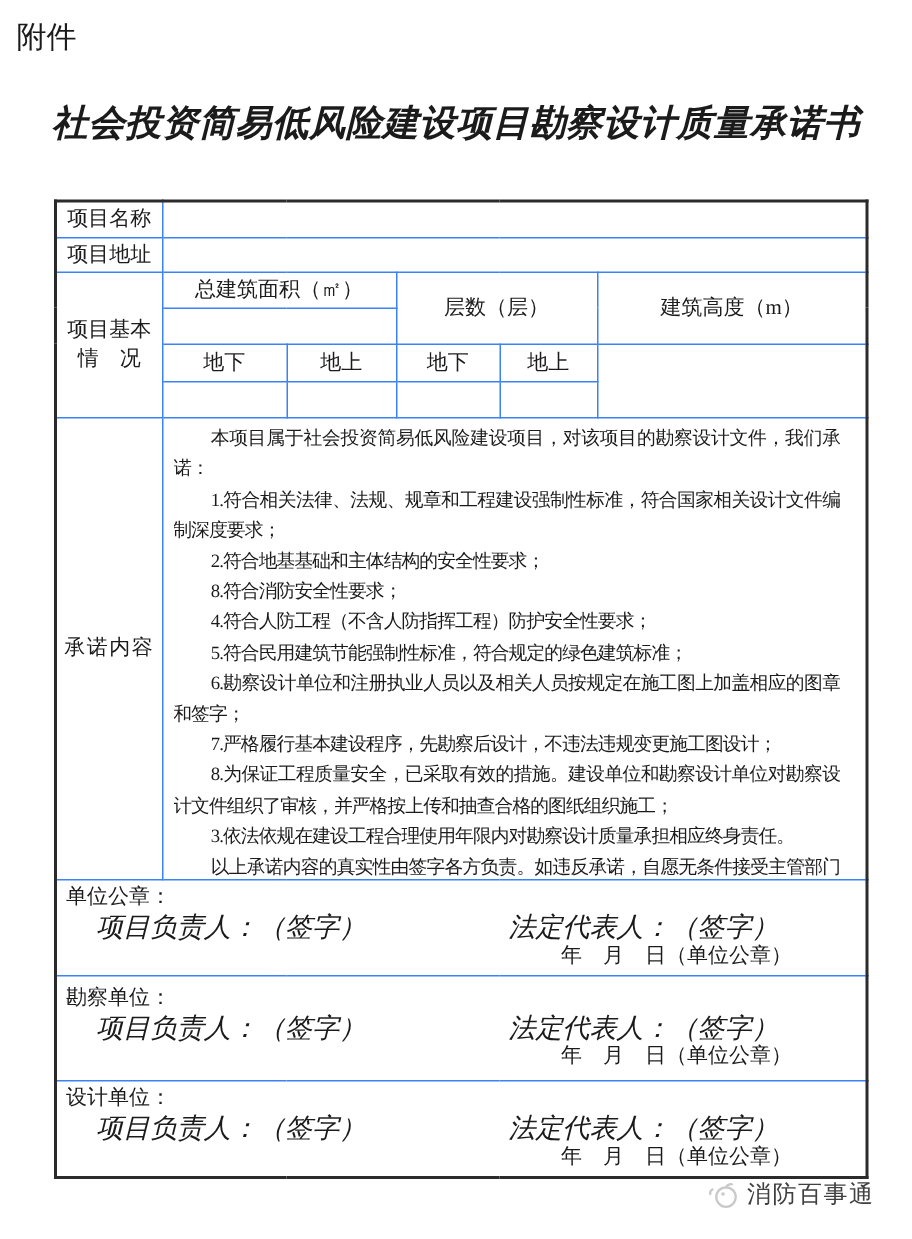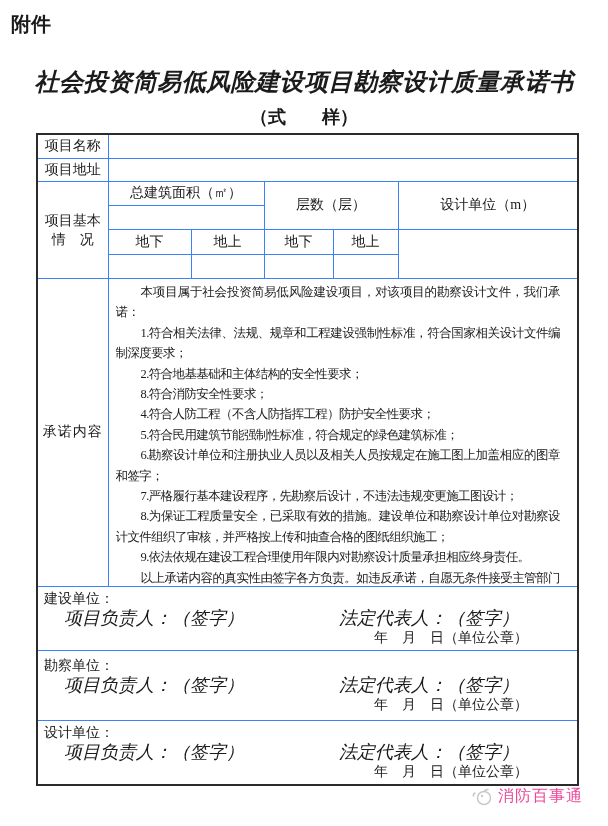--- a/index.html
+++ b/index.html
@@ -6,21 +6,21 @@
   html,body { background:#ffffff; }
   body {
     width:608px; height:826px;
     font-family:"Liberation Serif", serif;
     color:#1b1b1b;
   }
   .page { position:relative; width:608px; height:826px; background:#ffffff; overflow:hidden; }
 
   .attachment {
     position:absolute; left:11px; top:11px;
-    font-size:20px; font-weight:bold;
+    font-size:20px; font-weight:normal;
     font-family:"Liberation Sans", sans-serif;
   }
   .doc-title {
     position:absolute; left:0; top:66px; width:100%;
     text-align:center; font-size:24px; font-weight:bold; letter-spacing:0.5px;font-style:italic;
   }
   .doc-subtitle {
     position:absolute; left:0; top:105px; width:100%;
     text-align:center; font-size:18px; font-weight:bold;
   }
@@ -56,33 +56,32 @@
   .sig-legal { position:absolute; left:301px; white-space:nowrap; }
   .sig-date  { margin-left:336px; height:20px; line-height:20px; font-size:14px; white-space:nowrap; }
 
   .footer-note {
     position:absolute; left:11px; top:788px;
     font-size:14px; letter-spacing:0.5px;
   }
   .watermark {
     position:absolute; left:472px; top:786px;
     display:flex; align-items:center; gap:4px;
-    color:#ec4899;
+    color:#404040;
   }
   .watermark .wm-text { font-size:16px; letter-spacing:1px; }
   .watermark svg { display:block; }
 </style>
 </head>
 <body>
 
 <div class="page">
 
   <div class="attachment">附件</div>
   <div class="doc-title">社会投资简易低风险建设项目勘察设计质量承诺书</div>
-  <div class="doc-subtitle">（式　　样）</div>
 
   <table class="form">
     <colgroup>
       <col style="width:71px">
         <col style="width:83px">
         <col style="width:73px">
       <col style="width:69px">
         <col style="width:65px">
         <col style="width:180px">
     </colgroup>
@@ -98,21 +97,21 @@
       <td colspan="5" class="blank"></td>
     </tr>
 
     <tr style="height:24px">
       <td rowspan="4" class="lab basic-label">
         <div>项目基本</div>
         <div>情　况</div>
       </td>
       <td colspan="2" class="hdr">总建筑面积（㎡）</td>
       <td colspan="2" rowspan="2" class="hdr">层数（层）</td>
-      <td rowspan="2" class="hdr">设计单位（m）</td>
+      <td rowspan="2" class="hdr">建筑高度（m）</td>
     </tr>
 
     <tr style="height:24px">
       <td colspan="2" class="blank"></td>
     </tr>
 
     <tr style="height:25px">
       <td class="hdr">地下</td>
       <td class="hdr">地上</td>
       <td class="hdr">地下</td>
@@ -133,29 +132,29 @@
         <div class="commit-clip">
           <p>本项目属于社会投资简易低风险建设项目，对该项目的勘察设计文件，我们承诺：</p>
           <p>1.符合相关法律、法规、规章和工程建设强制性标准，符合国家相关设计文件编制深度要求；</p>
           <p>2.符合地基基础和主体结构的安全性要求；</p>
           <p>8.符合消防安全性要求；</p>
           <p>4.符合人防工程（不含人防指挥工程）防护安全性要求；</p>
           <p>5.符合民用建筑节能强制性标准，符合规定的绿色建筑标准；</p>
           <p>6.勘察设计单位和注册执业人员以及相关人员按规定在施工图上加盖相应的图章和签字；</p>
           <p>7.严格履行基本建设程序，先勘察后设计，不违法违规变更施工图设计；</p>
           <p>8.为保证工程质量安全，已采取有效的措施。建设单位和勘察设计单位对勘察设计文件组织了审核，并严格按上传和抽查合格的图纸组织施工；</p>
-          <p>9.依法依规在建设工程合理使用年限内对勘察设计质量承担相应终身责任。</p>
+          <p>3.依法依规在建设工程合理使用年限内对勘察设计质量承担相应终身责任。</p>
           <p>以上承诺内容的真实性由签字各方负责。如违反承诺，自愿无条件接受主管部门依法依规做出的责令停止施工、依法撤销施工许可证等处罚处理和信用惩戒。</p>
         </div>
       </td>
     </tr>
 
     <tr style="height:57px">
       <td colspan="6" class="sig-cell">
-        <div class="sig-unit">建设单位：</div>
+        <div class="sig-unit">单位公章：</div>
         <div class="sig-row2">
           <span class="sig-mgr">项目负责人：（签字）</span>
           <span class="sig-legal">法定代表人：（签字）</span>
         </div>
         <div class="sig-date">年　月　日（单位公章）</div>
       </td>
     </tr>
 
     <tr style="height:70px">
       <td colspan="6" class="sig-cell">

